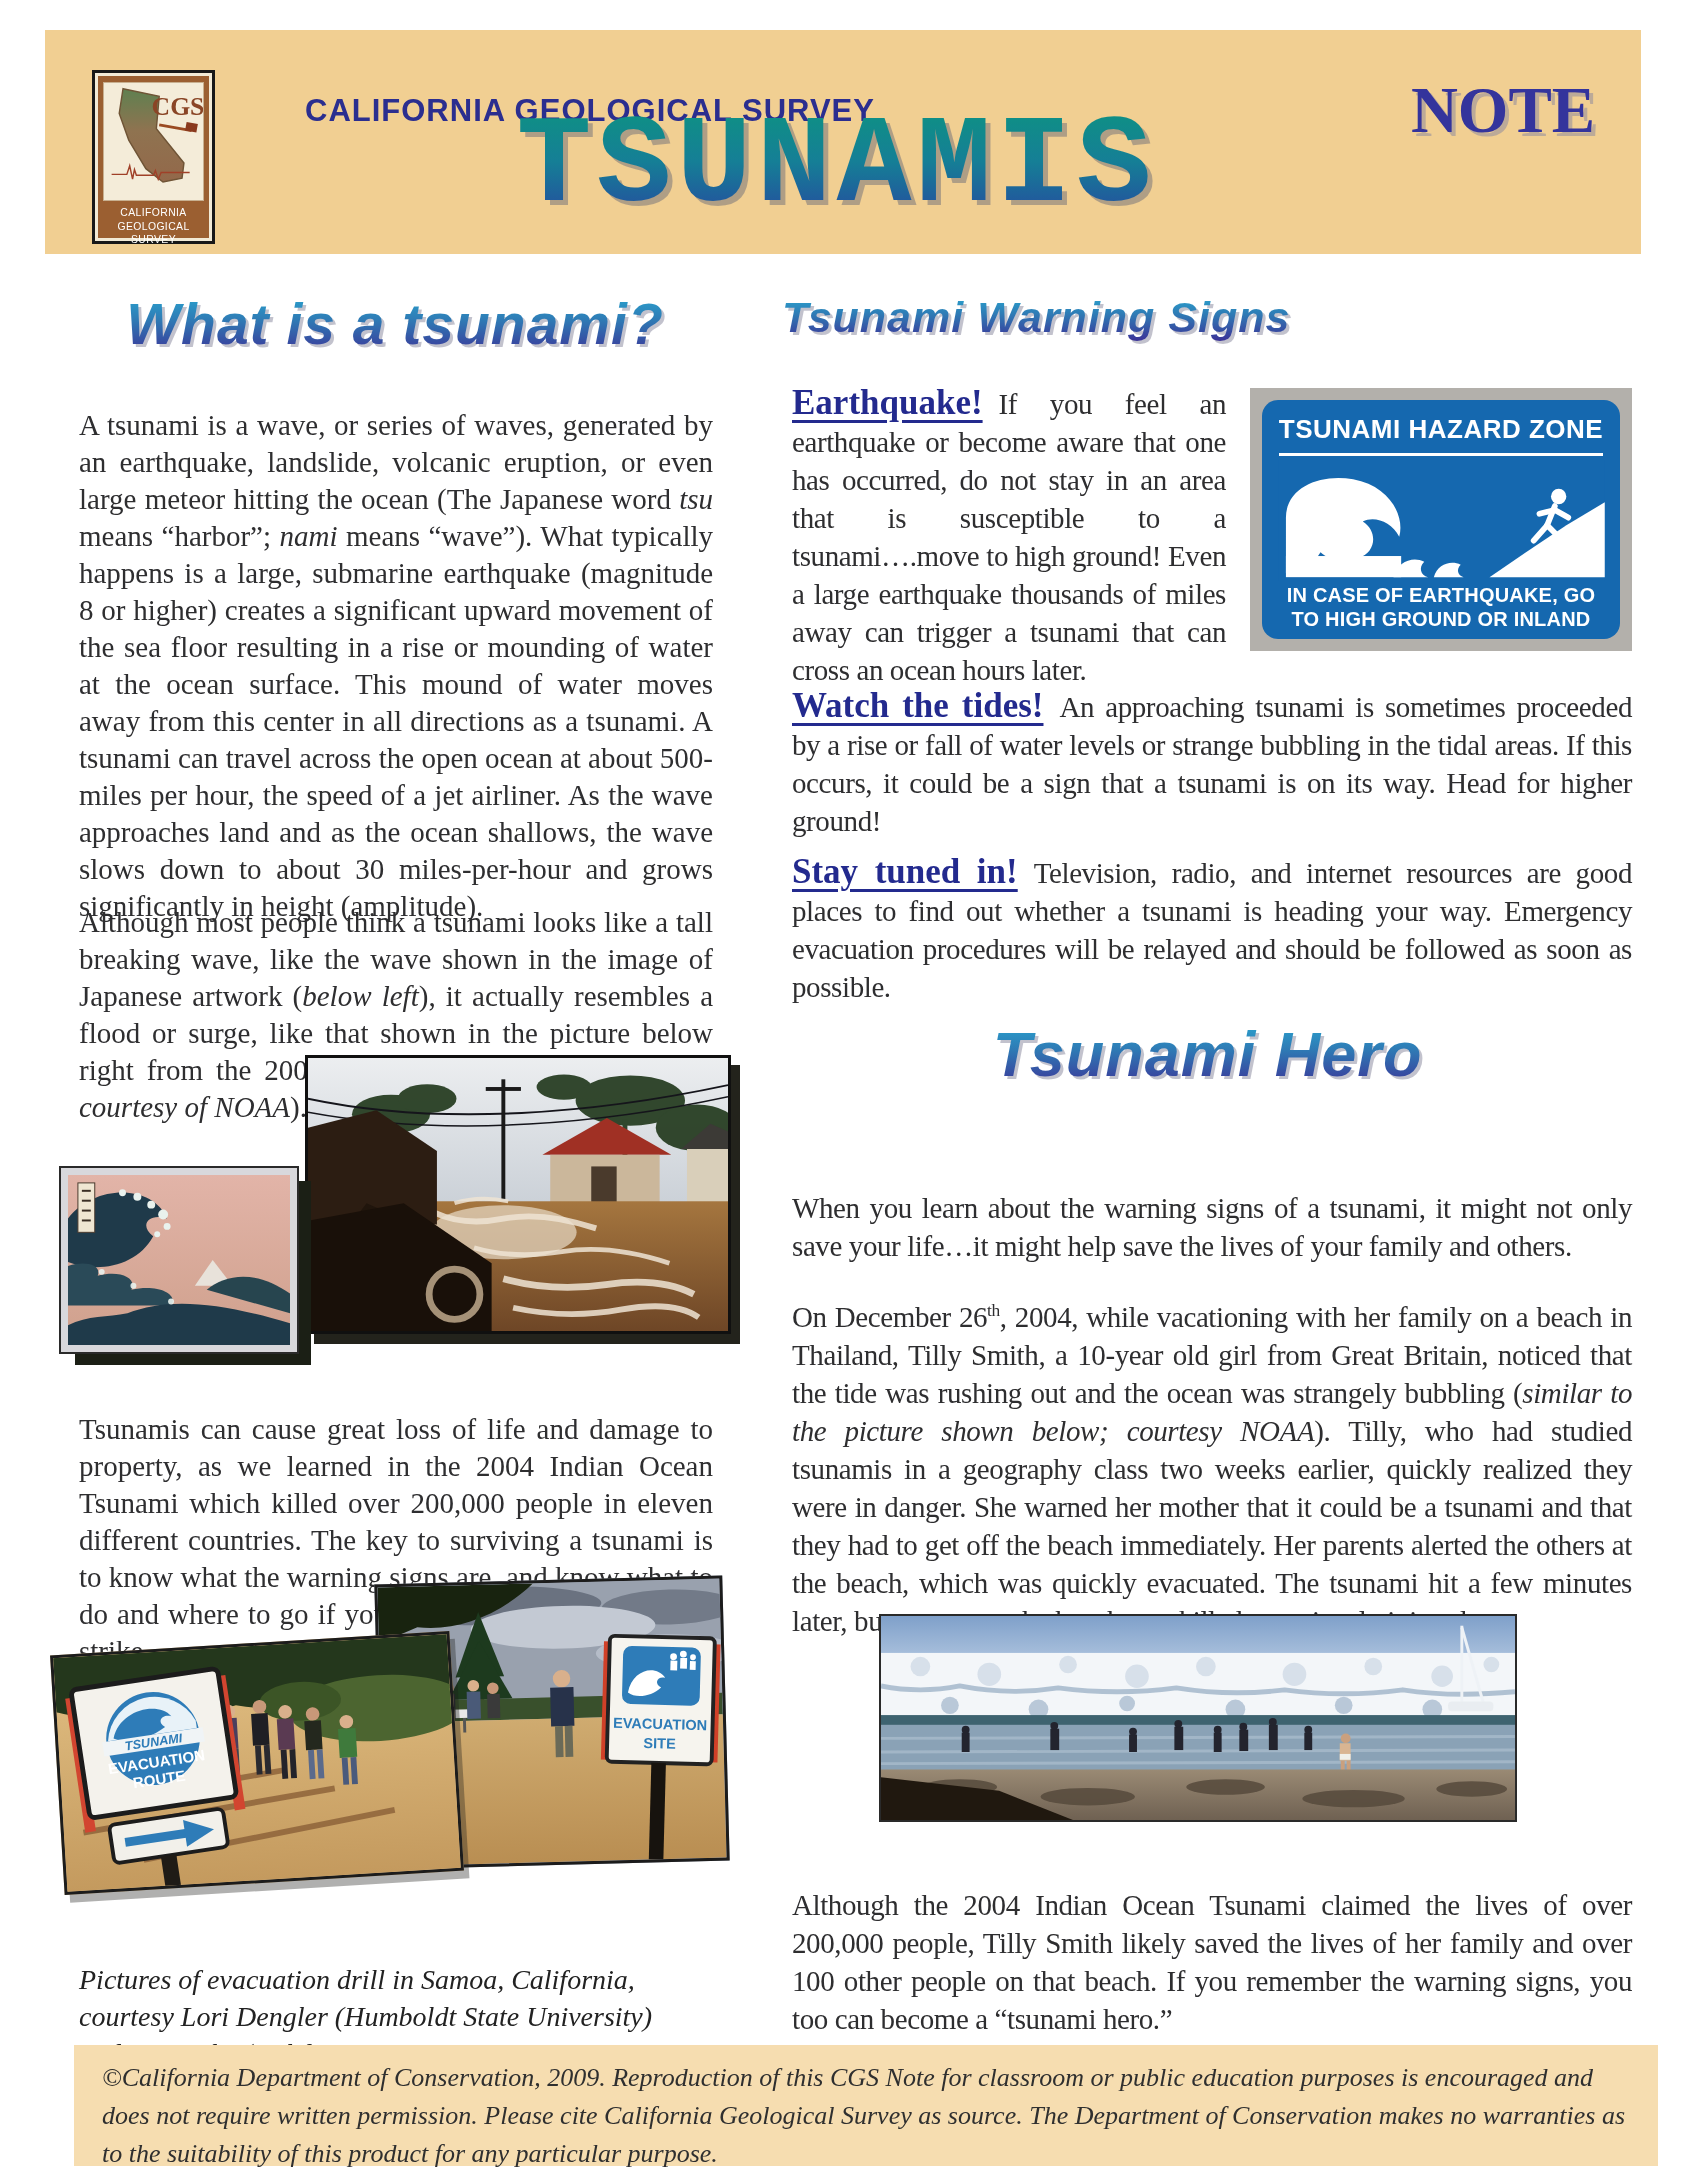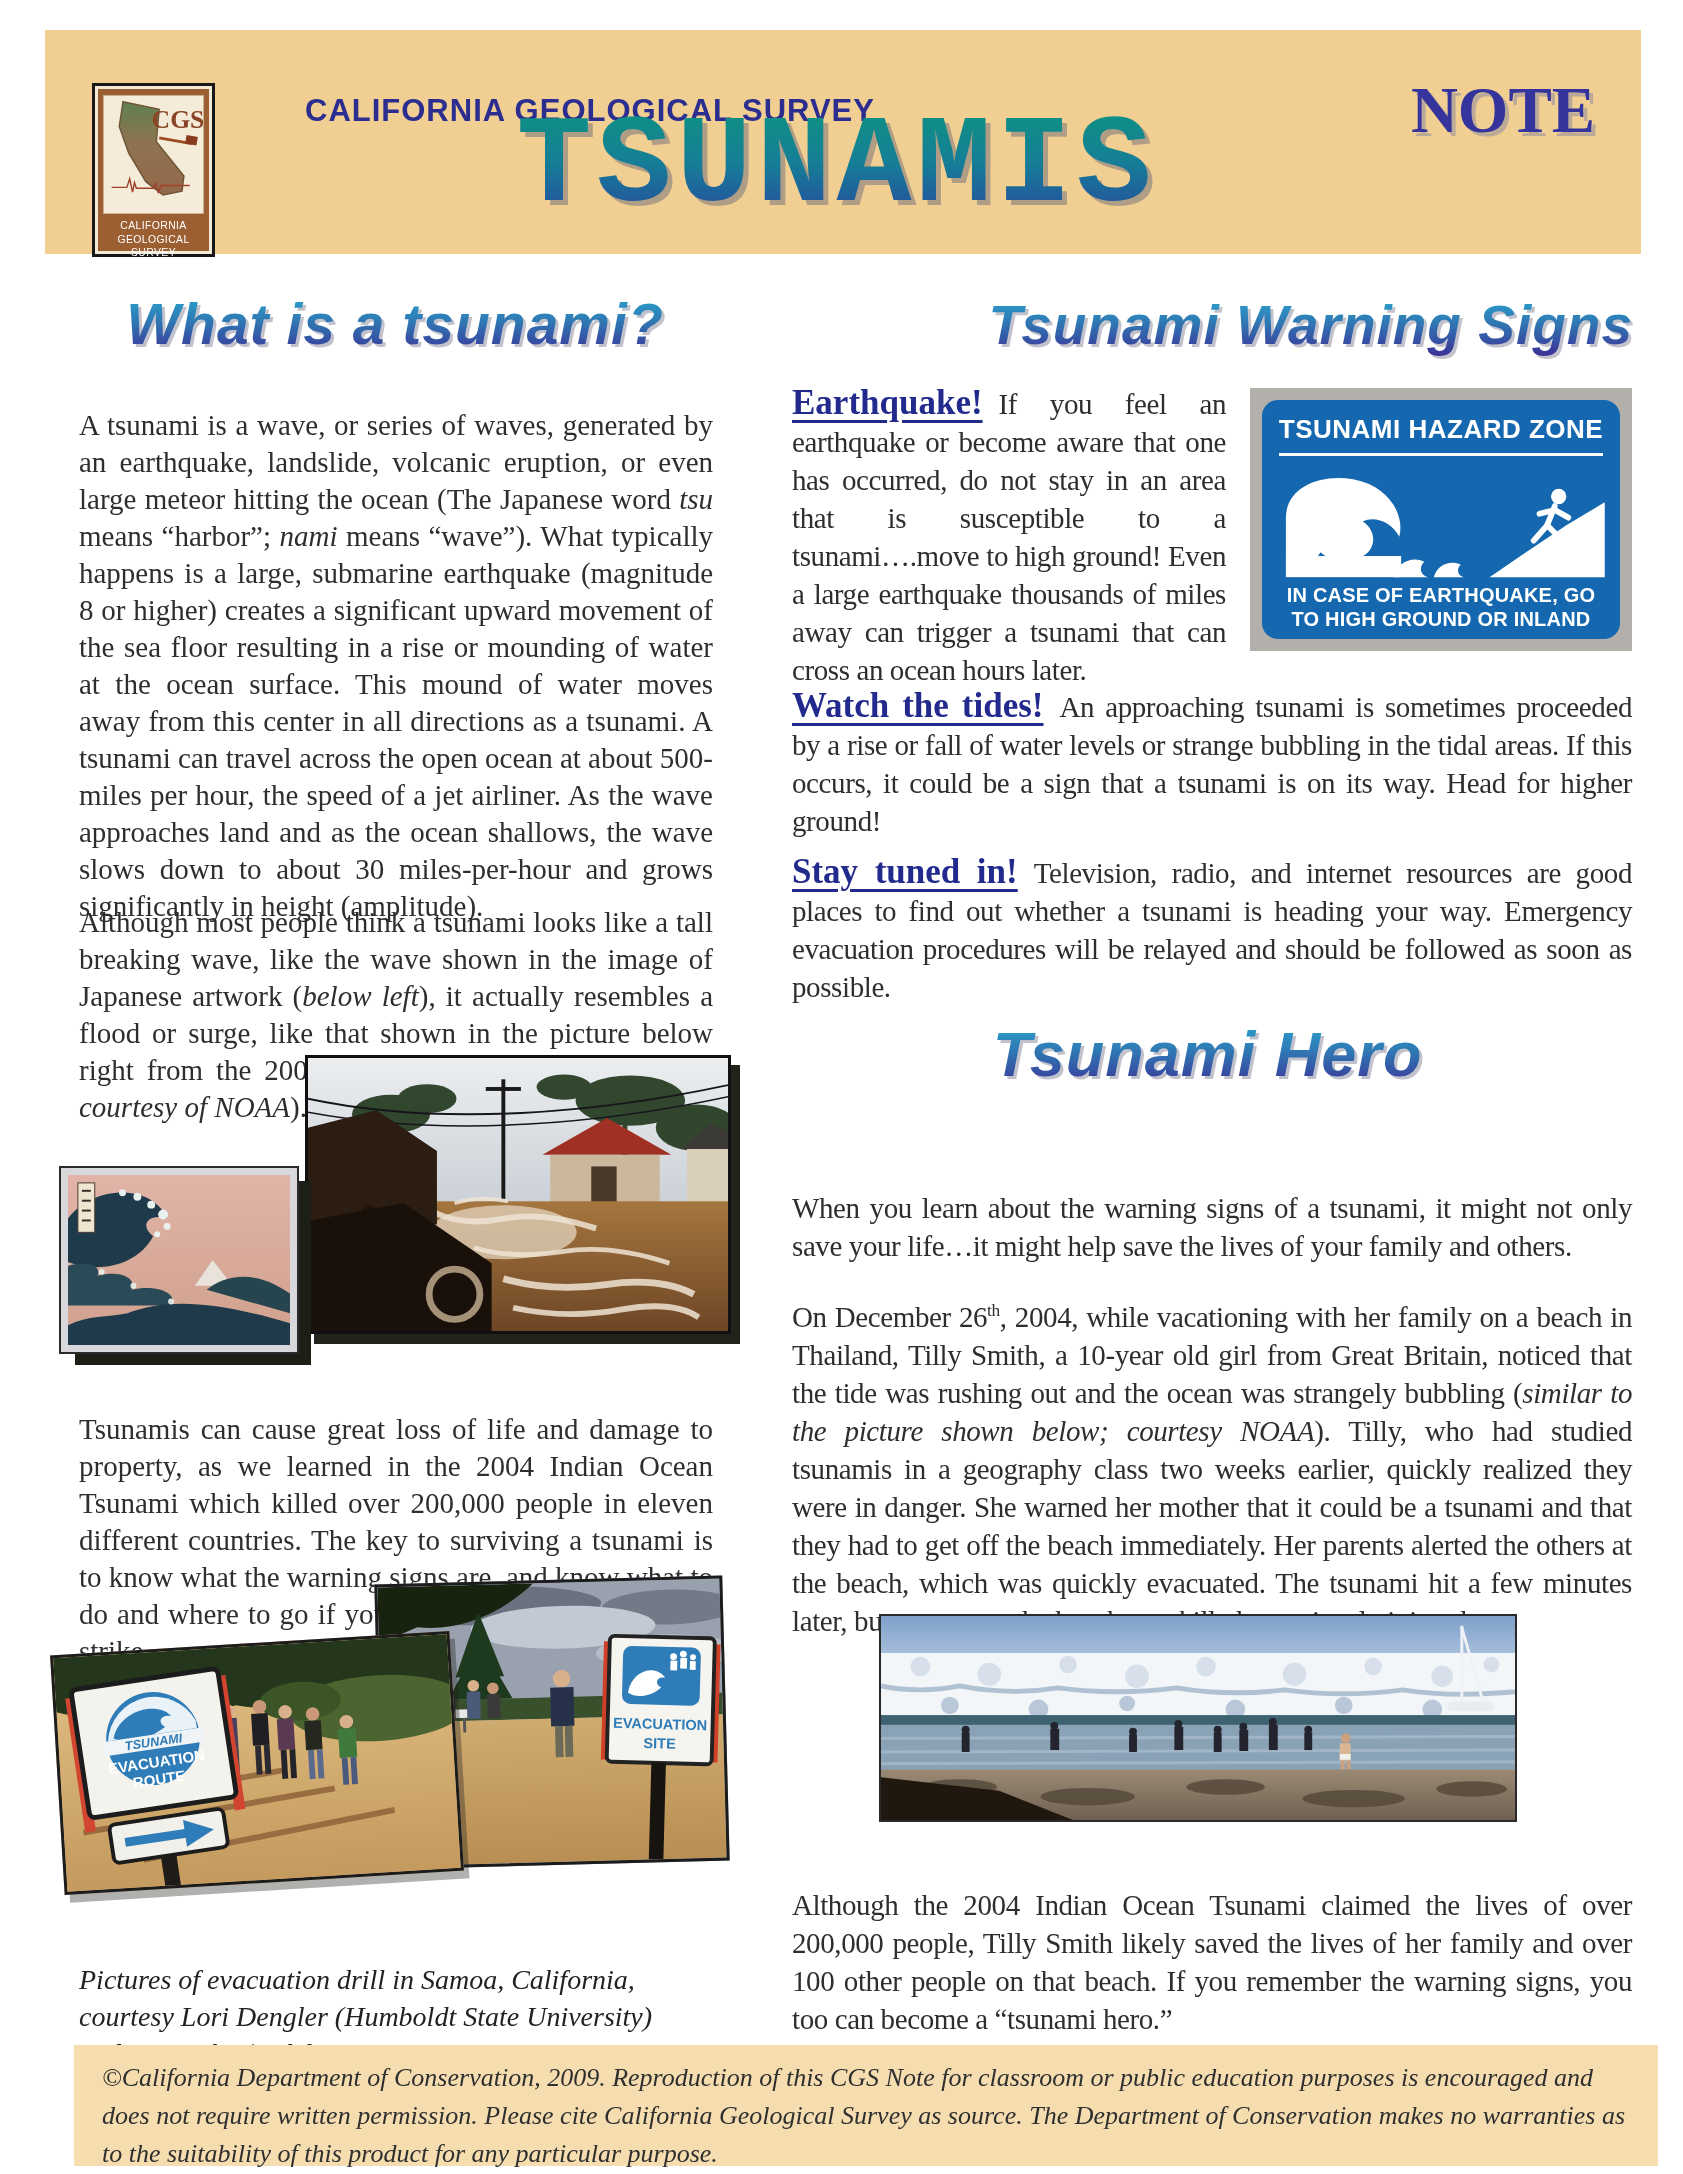--- a/index.html
+++ b/index.html
@@ -12,39 +12,39 @@
           font-weight:700;font-size:31px;letter-spacing:1px;color:#2b2e8f;}
   .big-title{position:absolute;left:252px;top:69px;width:1079px;text-align:center;
              font-family:Liberation Mono, monospace;font-weight:700;font-size:125px;letter-spacing:5px;
              color:#1c6f92;line-height:1.1;}
   .note-block{position:absolute;left:1339px;top:48px;width:238px;text-align:center;
               font-family:"Liberation Serif",serif;font-weight:700;color:#34349c;
               text-shadow:4px 4px 0 rgba(125,125,160,.45);}
   .note-line1{font-size:65px;line-height:1.0;}
   .note-line2{font-size:63px;line-height:1.0;margin-top:10px;}
 
-  .cgs-logo{position:absolute;left:92px;top:83px;width:123px;height:174px;background:#9b5f31;
+  .cgs-logo{position:absolute;left:92px;top:70px;width:123px;height:174px;background:#9b5f31;
             border:3px solid #181818;box-shadow:inset 0 0 0 3px #f2ead6;padding:9px 8px 8px 8px;box-sizing:border-box;}
   .cgs-inner{background:#f4ecd9;height:117px;position:relative;border:1px solid #c8b090;}
   .cgs-caption{color:#fff;font-family:"Liberation Sans",sans-serif;font-weight:400;font-size:10.4px;
                text-align:center;line-height:1.3;padding-top:5px;letter-spacing:0.4px;}
 
   
   .script-heading{font-family:"Liberation Sans",sans-serif;font-weight:700;font-style:italic;
                   color:#2c3a9b;letter-spacing:1px;}
   @supports ((-webkit-background-clip:text) or (background-clip:text)){
     .script-heading{background:linear-gradient(180deg,#29a9d2 0%,#2f79b4 45%,#3c2f96 100%);
         -webkit-background-clip:text;background-clip:text;color:transparent;
         filter:drop-shadow(3px 3px 0 rgba(120,120,145,.45));}
     .big-title{background:linear-gradient(180deg,#0d9480 0%,#157f96 45%,#2b3ba2 100%);
         -webkit-background-clip:text;background-clip:text;color:transparent;
         filter:drop-shadow(5px 5px 0 rgba(110,110,120,.5));}
   }
   .h-left{position:absolute;left:74px;top:291px;width:642px;text-align:center;font-size:57px;}
-  .h-right{position:absolute;left:782px;top:293px;width:851px;text-align:right;font-size:55px;}
+  .h-right{position:absolute;left:782px;top:293px;width:851px;text-align:left;font-size:43px;}
   .h-hero{position:absolute;left:782px;top:1018px;width:851px;text-align:center;font-size:63px;}
   .hero-subtitle{position:absolute;left:782px;top:1099px;width:851px;text-align:center;
                  font-family:"Liberation Sans",sans-serif;font-weight:700;font-size:31px;color:#1f2b8a;}
 
   
   .body-par{position:absolute;text-align:justify;font-size:29px;line-height:37px;color:#2e2e30;}
   .rc{letter-spacing:-0.4px;line-height:38px;}
   .lead{font-weight:700;color:#232a8e;font-size:35px;letter-spacing:0;
         text-decoration:underline;text-decoration-thickness:3px;text-underline-offset:6px;margin-right:16px;}
   sup{font-size:60%;vertical-align:super;line-height:0;}

